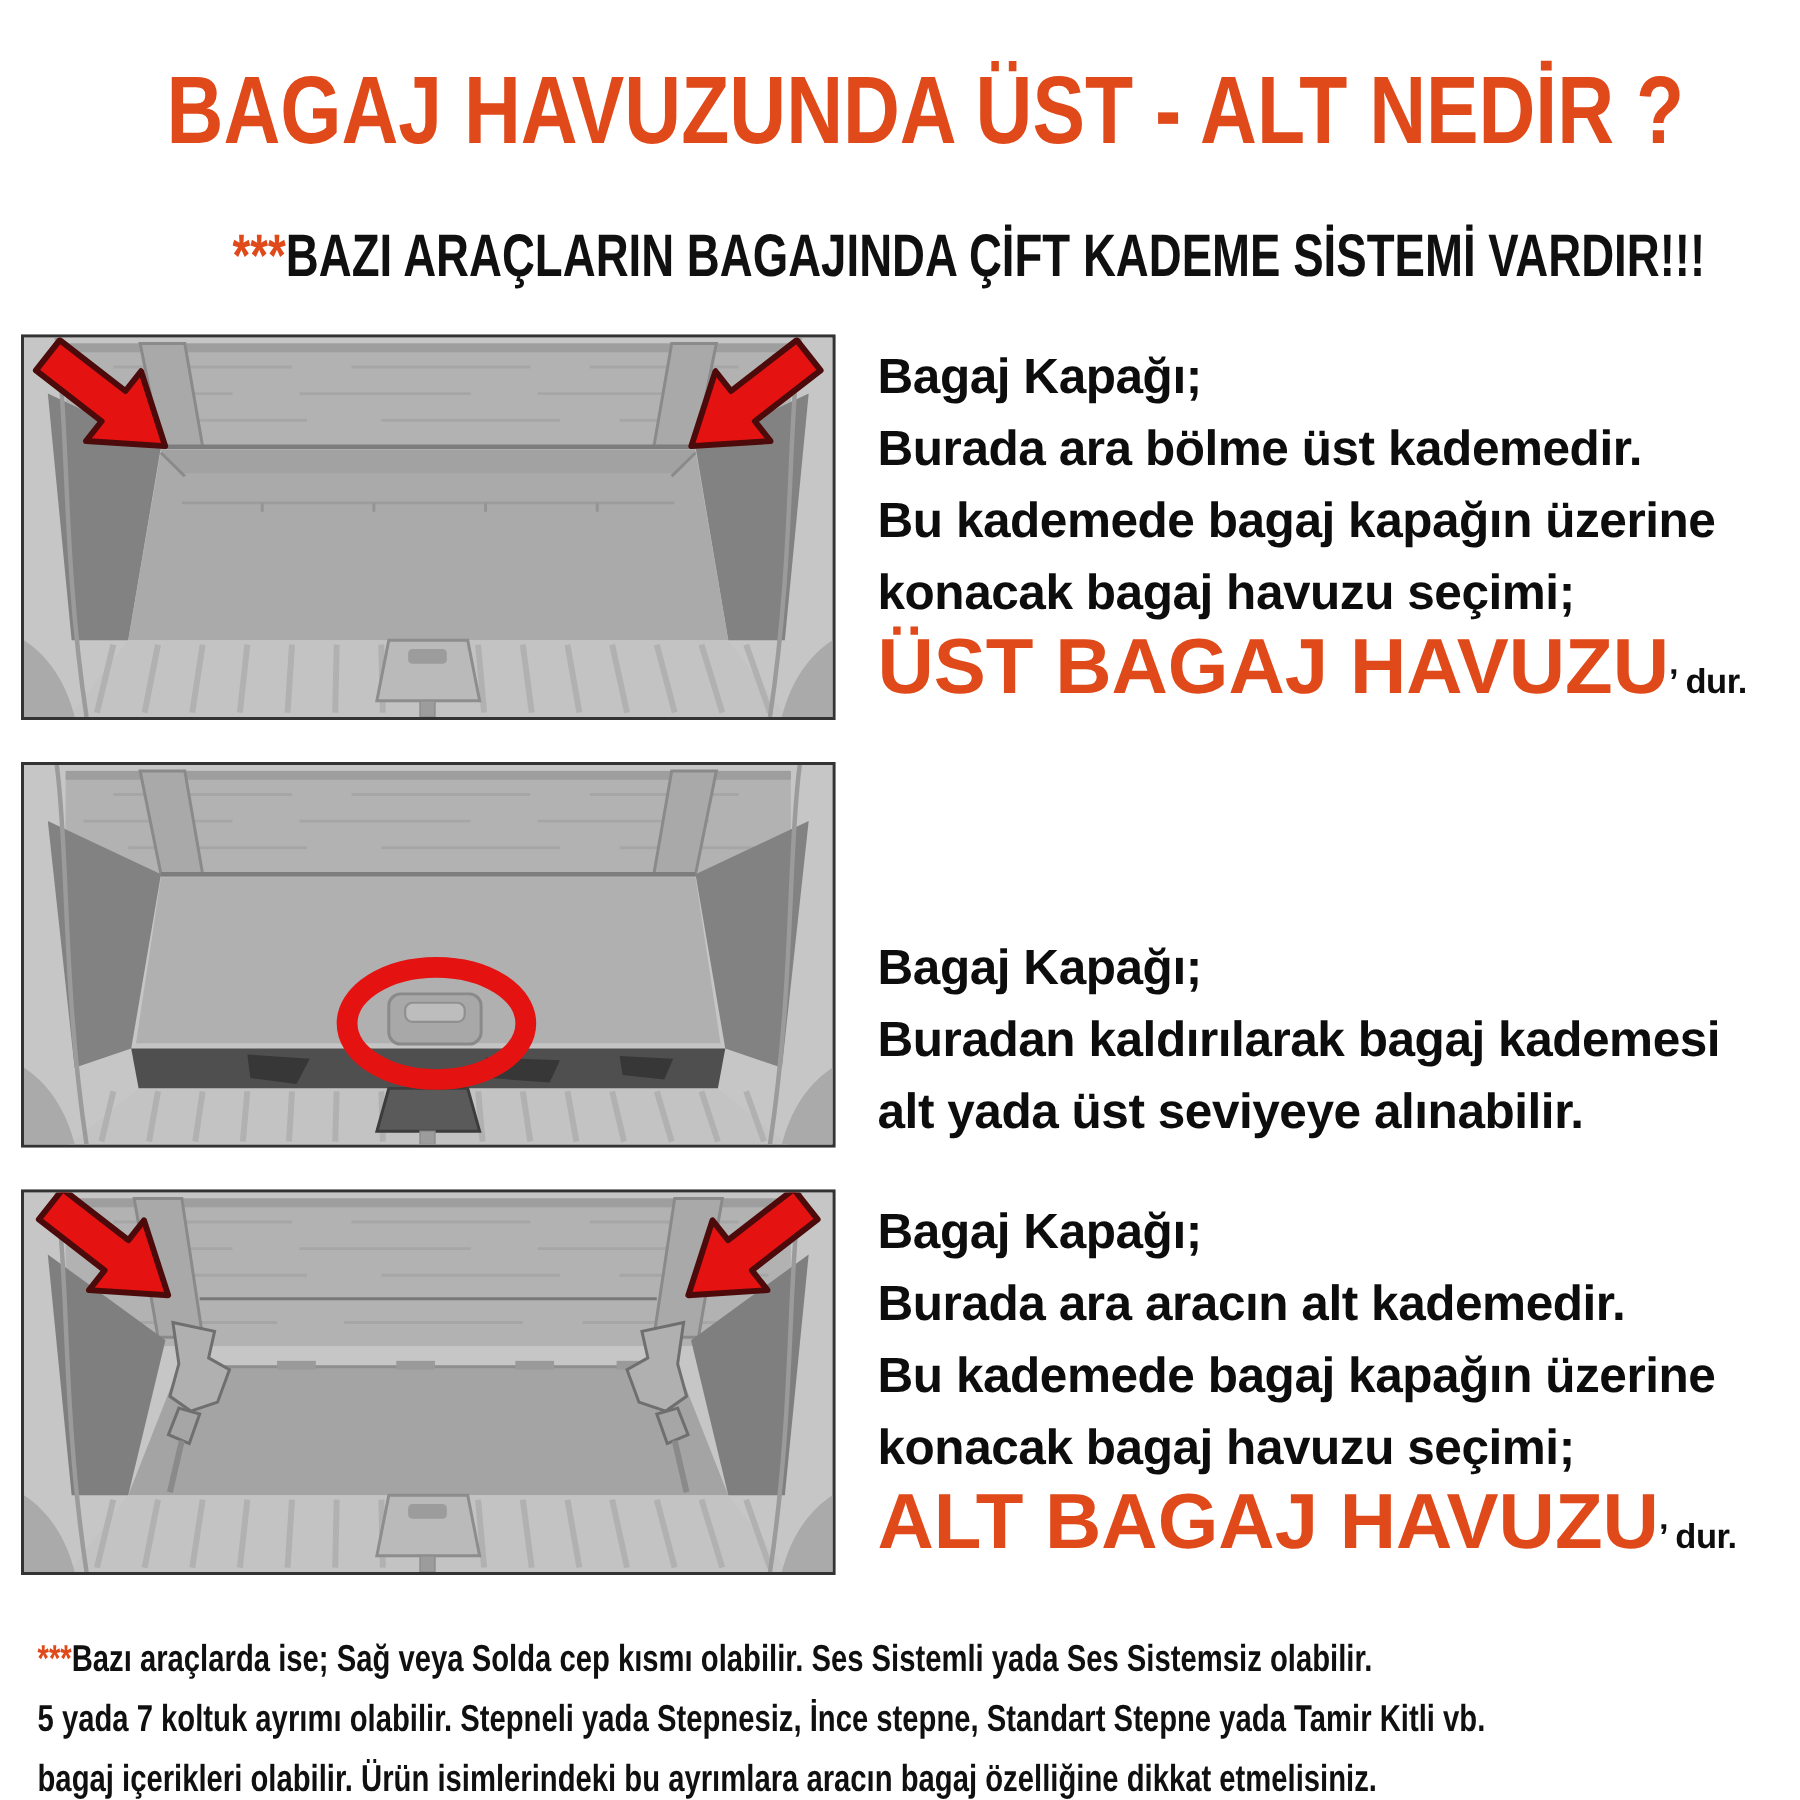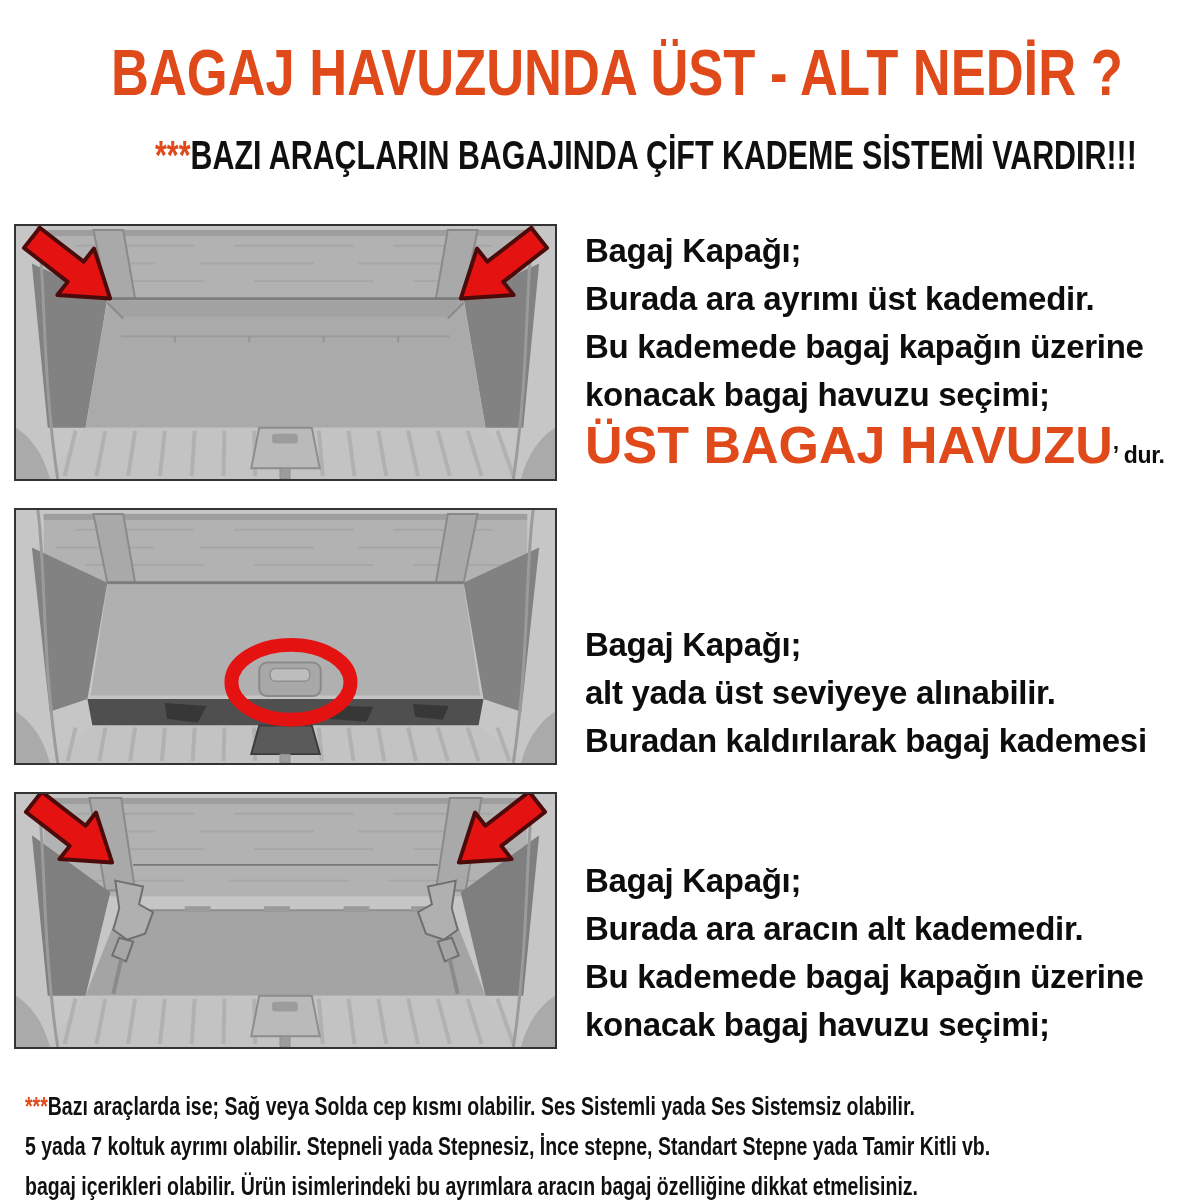--- a/index.html
+++ b/index.html
@@ -6,21 +6,21 @@
   body{
     width:1200px;height:1200px;background:#ffffff;overflow:hidden;position:relative;
     font-family:"Liberation Sans","DejaVu Sans",sans-serif;color:#0d0d0d;
   }
   .title{
     position:absolute;top:36px;left:0;right:0;margin:0;
     font-size:64px;font-weight:700;color:#e04a1a;white-space:nowrap;
   }
   .title .squeeze{display:inline-block;transform:scaleX(0.82);transform-origin:center;}
   .subtitle{
-    position:absolute;top:133px;left:0;right:0;text-align:center;
+    position:absolute;top:149px;left:0;right:0;text-align:center;
     font-size:40px;font-weight:700;color:#101010;white-space:nowrap;
   }
   .subtitle .squeeze{display:inline-block;transform:scaleX(0.76);transform-origin:center;}
   .stars{color:#e04a1a;}
   .row{position:absolute;left:14px;display:flex;align-items:flex-end;}
   .row1{top:222px;} .row2{top:508px;} .row3{top:792px;}
   .photo{
     width:539px;height:253px;border:2px solid #333;background:#c6c6c6;
     margin:0;flex:0 0 auto;
   }
@@ -88,21 +88,21 @@
       <g>
         <path transform="translate(16,12) rotate(38)" d="M0,-13 L56,-13 L56,-30 L100,0 L56,30 L56,13 L0,13 Z" fill="#e51212" stroke="#4d0a0a" stroke-width="4" stroke-linejoin="round"></path>
       </g>
       <g>
         <path transform="translate(527,12) scale(-1,1) rotate(38)" d="M0,-13 L56,-13 L56,-30 L100,0 L56,30 L56,13 L0,13 Z" fill="#e51212" stroke="#4d0a0a" stroke-width="4" stroke-linejoin="round"></path>
       </g>
     </svg>
   </figure>
   <div class="copy">
     <div class="tline">Bagaj Kapağı;</div>
-    <div class="tline">Burada ara ayrımı üst kademedir.</div>
+    <div class="tline">Burada ara bölme üst kademedir.</div>
     <div class="tline">Bu kademede bagaj kapağın üzerine</div>
     <div class="tline">konacak bagaj havuzu seçimi;</div>
     <div class="tline hlline"><span class="hl">ÜST BAGAJ HAVUZU</span><span class="suffix">’ dur.</span></div>
   </div>
 </section>
 
 <section class="row row2">
   <figure class="photo">
     <svg viewBox="0 0 543 257" preserveAspectRatio="none">
       <rect width="543" height="257" fill="#c6c6c6"></rect>
@@ -136,22 +136,22 @@
         <path d="M521,0 C513,60 517,150 501,257"></path>
       </g>
       <path d="M0,205 C20,218 30,240 34,257 L0,257 Z" fill="#aaaaaa"></path>
       <path d="M543,205 C523,218 513,240 509,257 L543,257 Z" fill="#aaaaaa"></path>
 
       <ellipse cx="277" cy="175" rx="60" ry="38" fill="none" stroke="#e51212" stroke-width="14"></ellipse>
     </svg>
   </figure>
   <div class="copy">
     <div class="tline">Bagaj Kapağı;</div>
+    <div class="tline">Buradan kaldırılarak bagaj kademesi</div>
     <div class="tline">alt yada üst seviyeye alınabilir.</div>
-    <div class="tline">Buradan kaldırılarak bagaj kademesi</div>
   </div>
 </section>
 
 <section class="row row3">
   <figure class="photo">
     <svg viewBox="0 0 543 257" preserveAspectRatio="none">
       <rect width="543" height="257" fill="#c6c6c6"></rect>
 
       <rect x="28" y="4" width="487" height="100" fill="#b2b2b2"></rect>
       <rect x="28" y="4" width="487" height="6" fill="#9e9e9e"></rect>
@@ -204,20 +204,21 @@
       <g>
         <path transform="translate(525,8) scale(-1,1) rotate(38)" d="M0,-13 L56,-13 L56,-30 L100,0 L56,30 L56,13 L0,13 Z" fill="#e51212" stroke="#4d0a0a" stroke-width="4" stroke-linejoin="round"></path>
       </g>
     </svg>
   </figure>
   <div class="copy">
     <div class="tline">Bagaj Kapağı;</div>
     <div class="tline">Burada ara aracın alt kademedir.</div>
     <div class="tline">Bu kademede bagaj kapağın üzerine</div>
     <div class="tline">konacak bagaj havuzu seçimi;</div>
+    <div class="tline hlline"><span class="hl">ALT BAGAJ HAVUZU</span><span class="suffix">’ dur.</span></div>
   </div>
 </section>
 
 <footer class="footer">
   <div class="fline"><span class="stars">***</span><span>Bazı araçlarda ise; Sağ veya Solda cep kısmı olabilir. Ses Sistemli yada Ses Sistemsiz olabilir.</span></div>
   <div class="fline">5 yada 7 koltuk ayrımı olabilir. Stepneli yada Stepnesiz, İnce stepne, Standart Stepne yada Tamir Kitli vb.</div>
   <div class="fline">bagaj içerikleri olabilir. Ürün isimlerindeki bu ayrımlara aracın bagaj özelliğine dikkat etmelisiniz.</div>
 </footer>
 
 </body></html>

